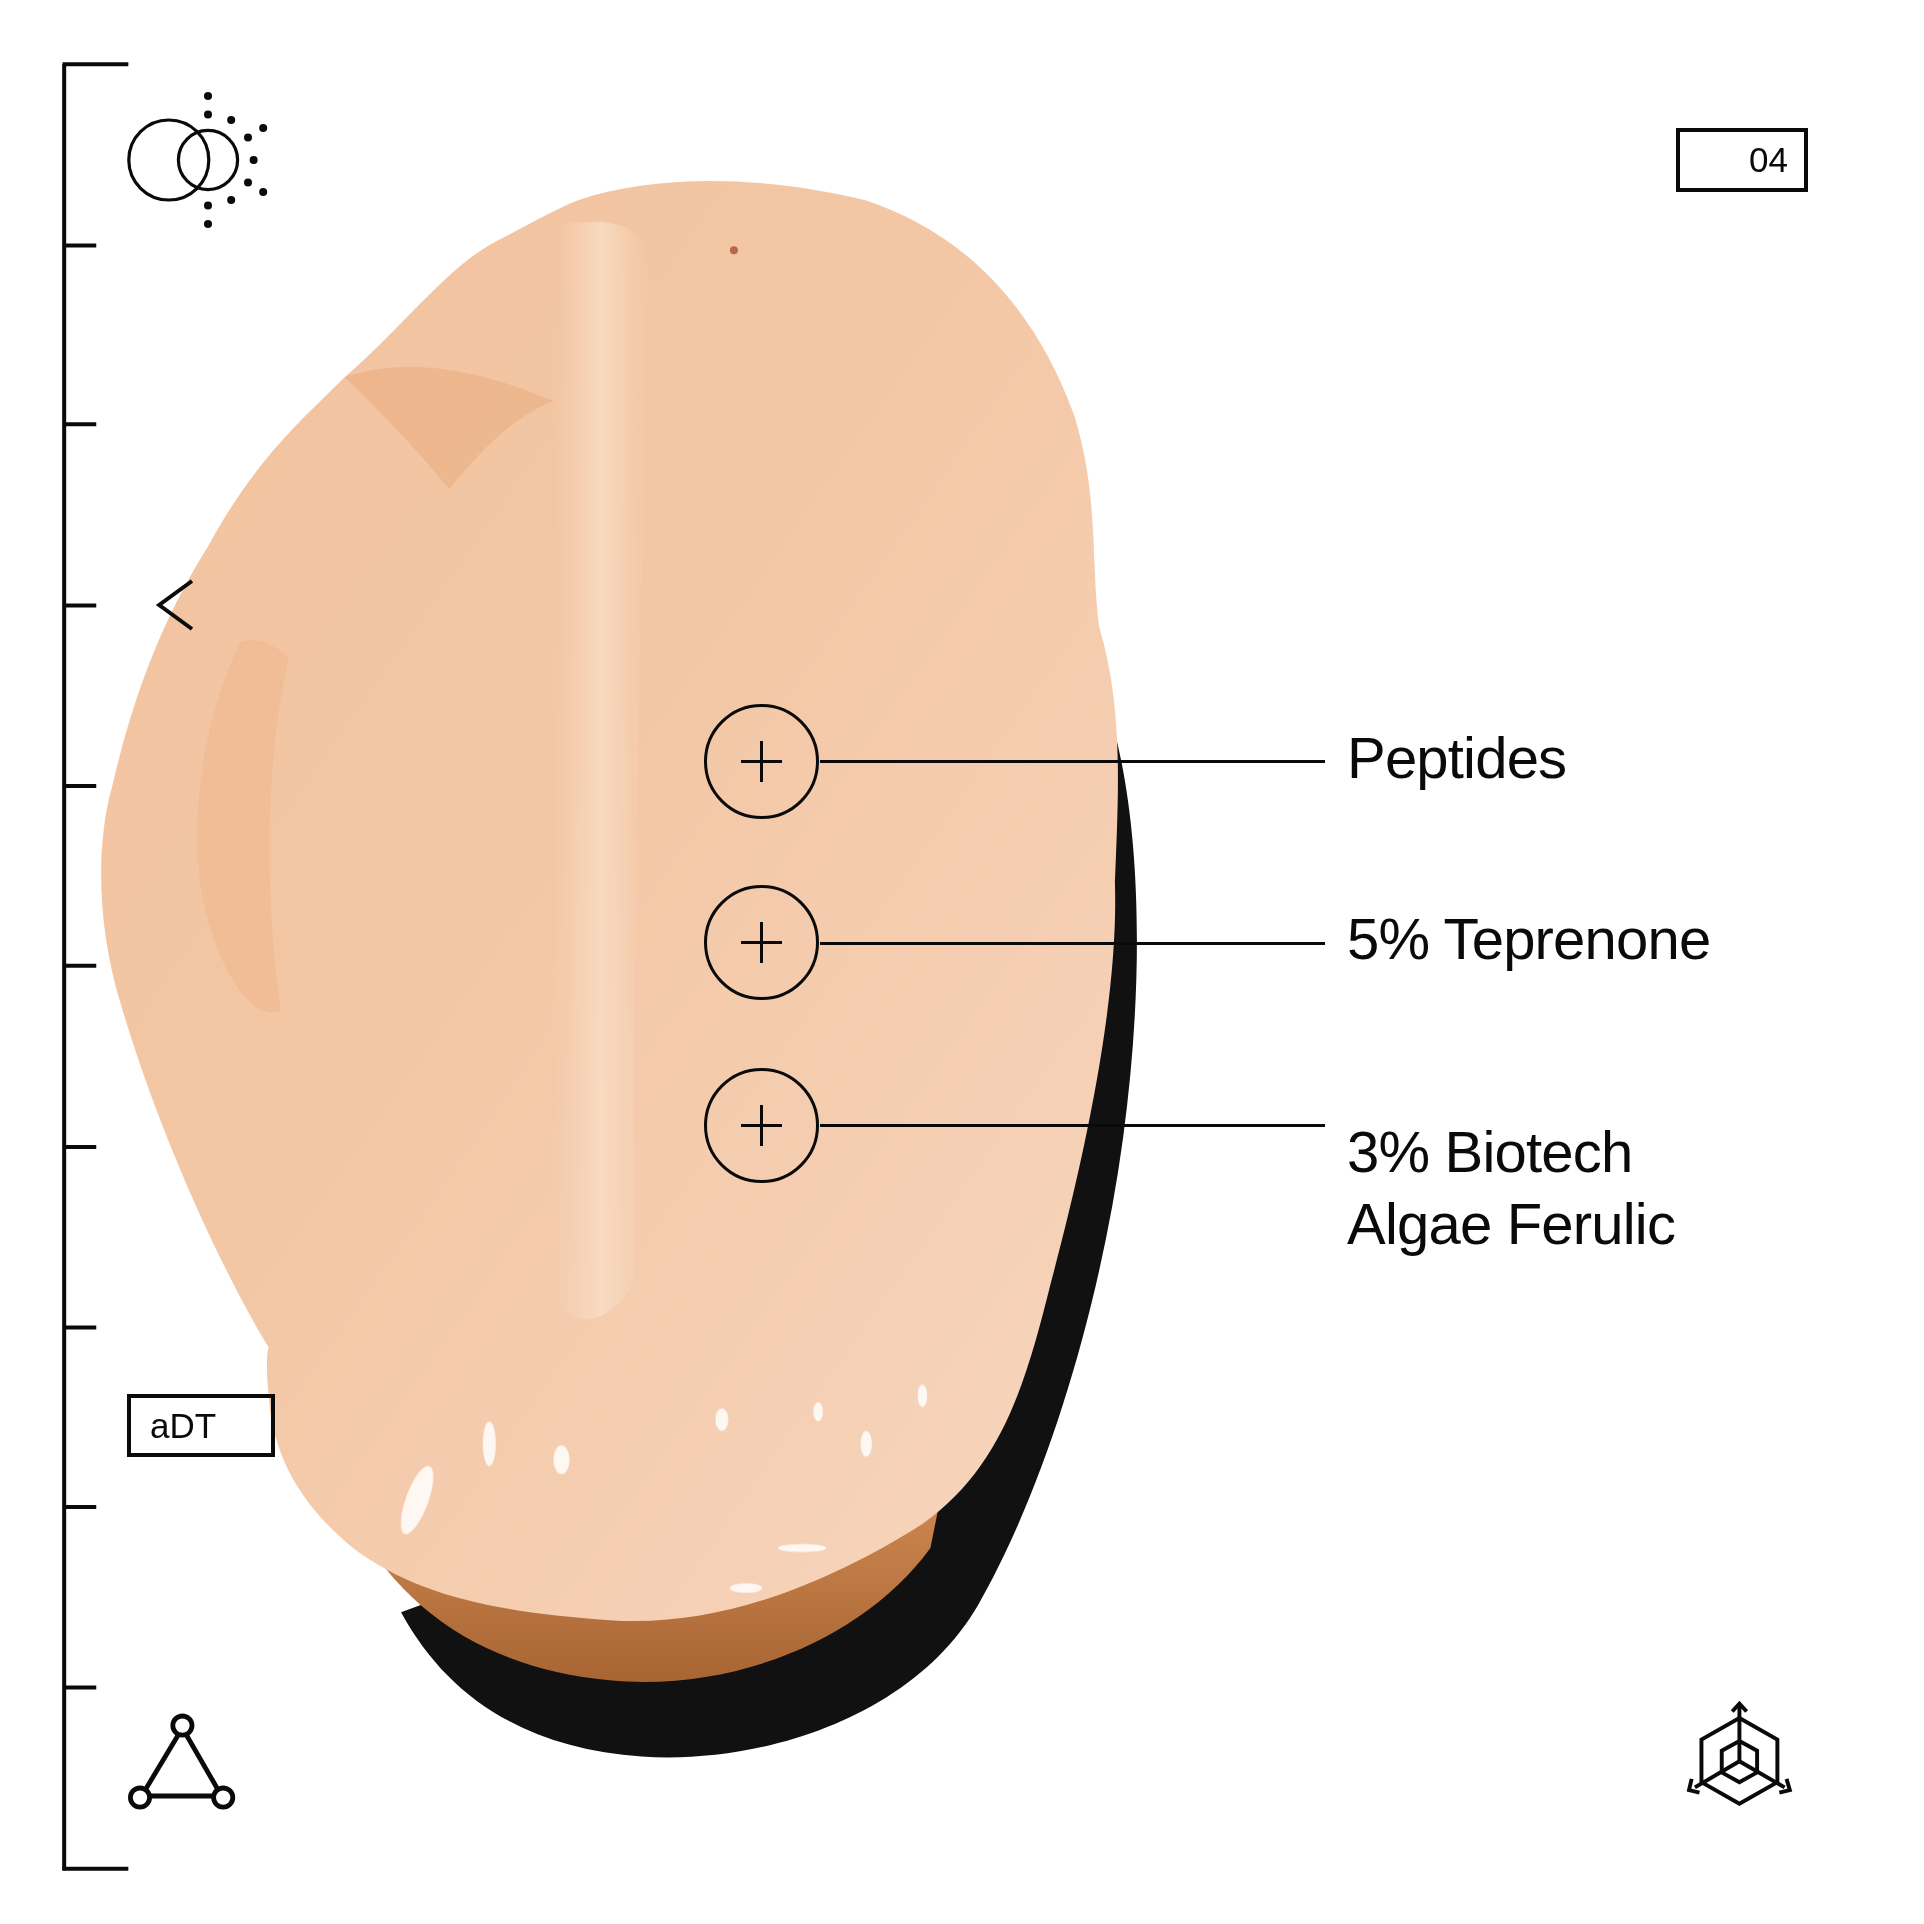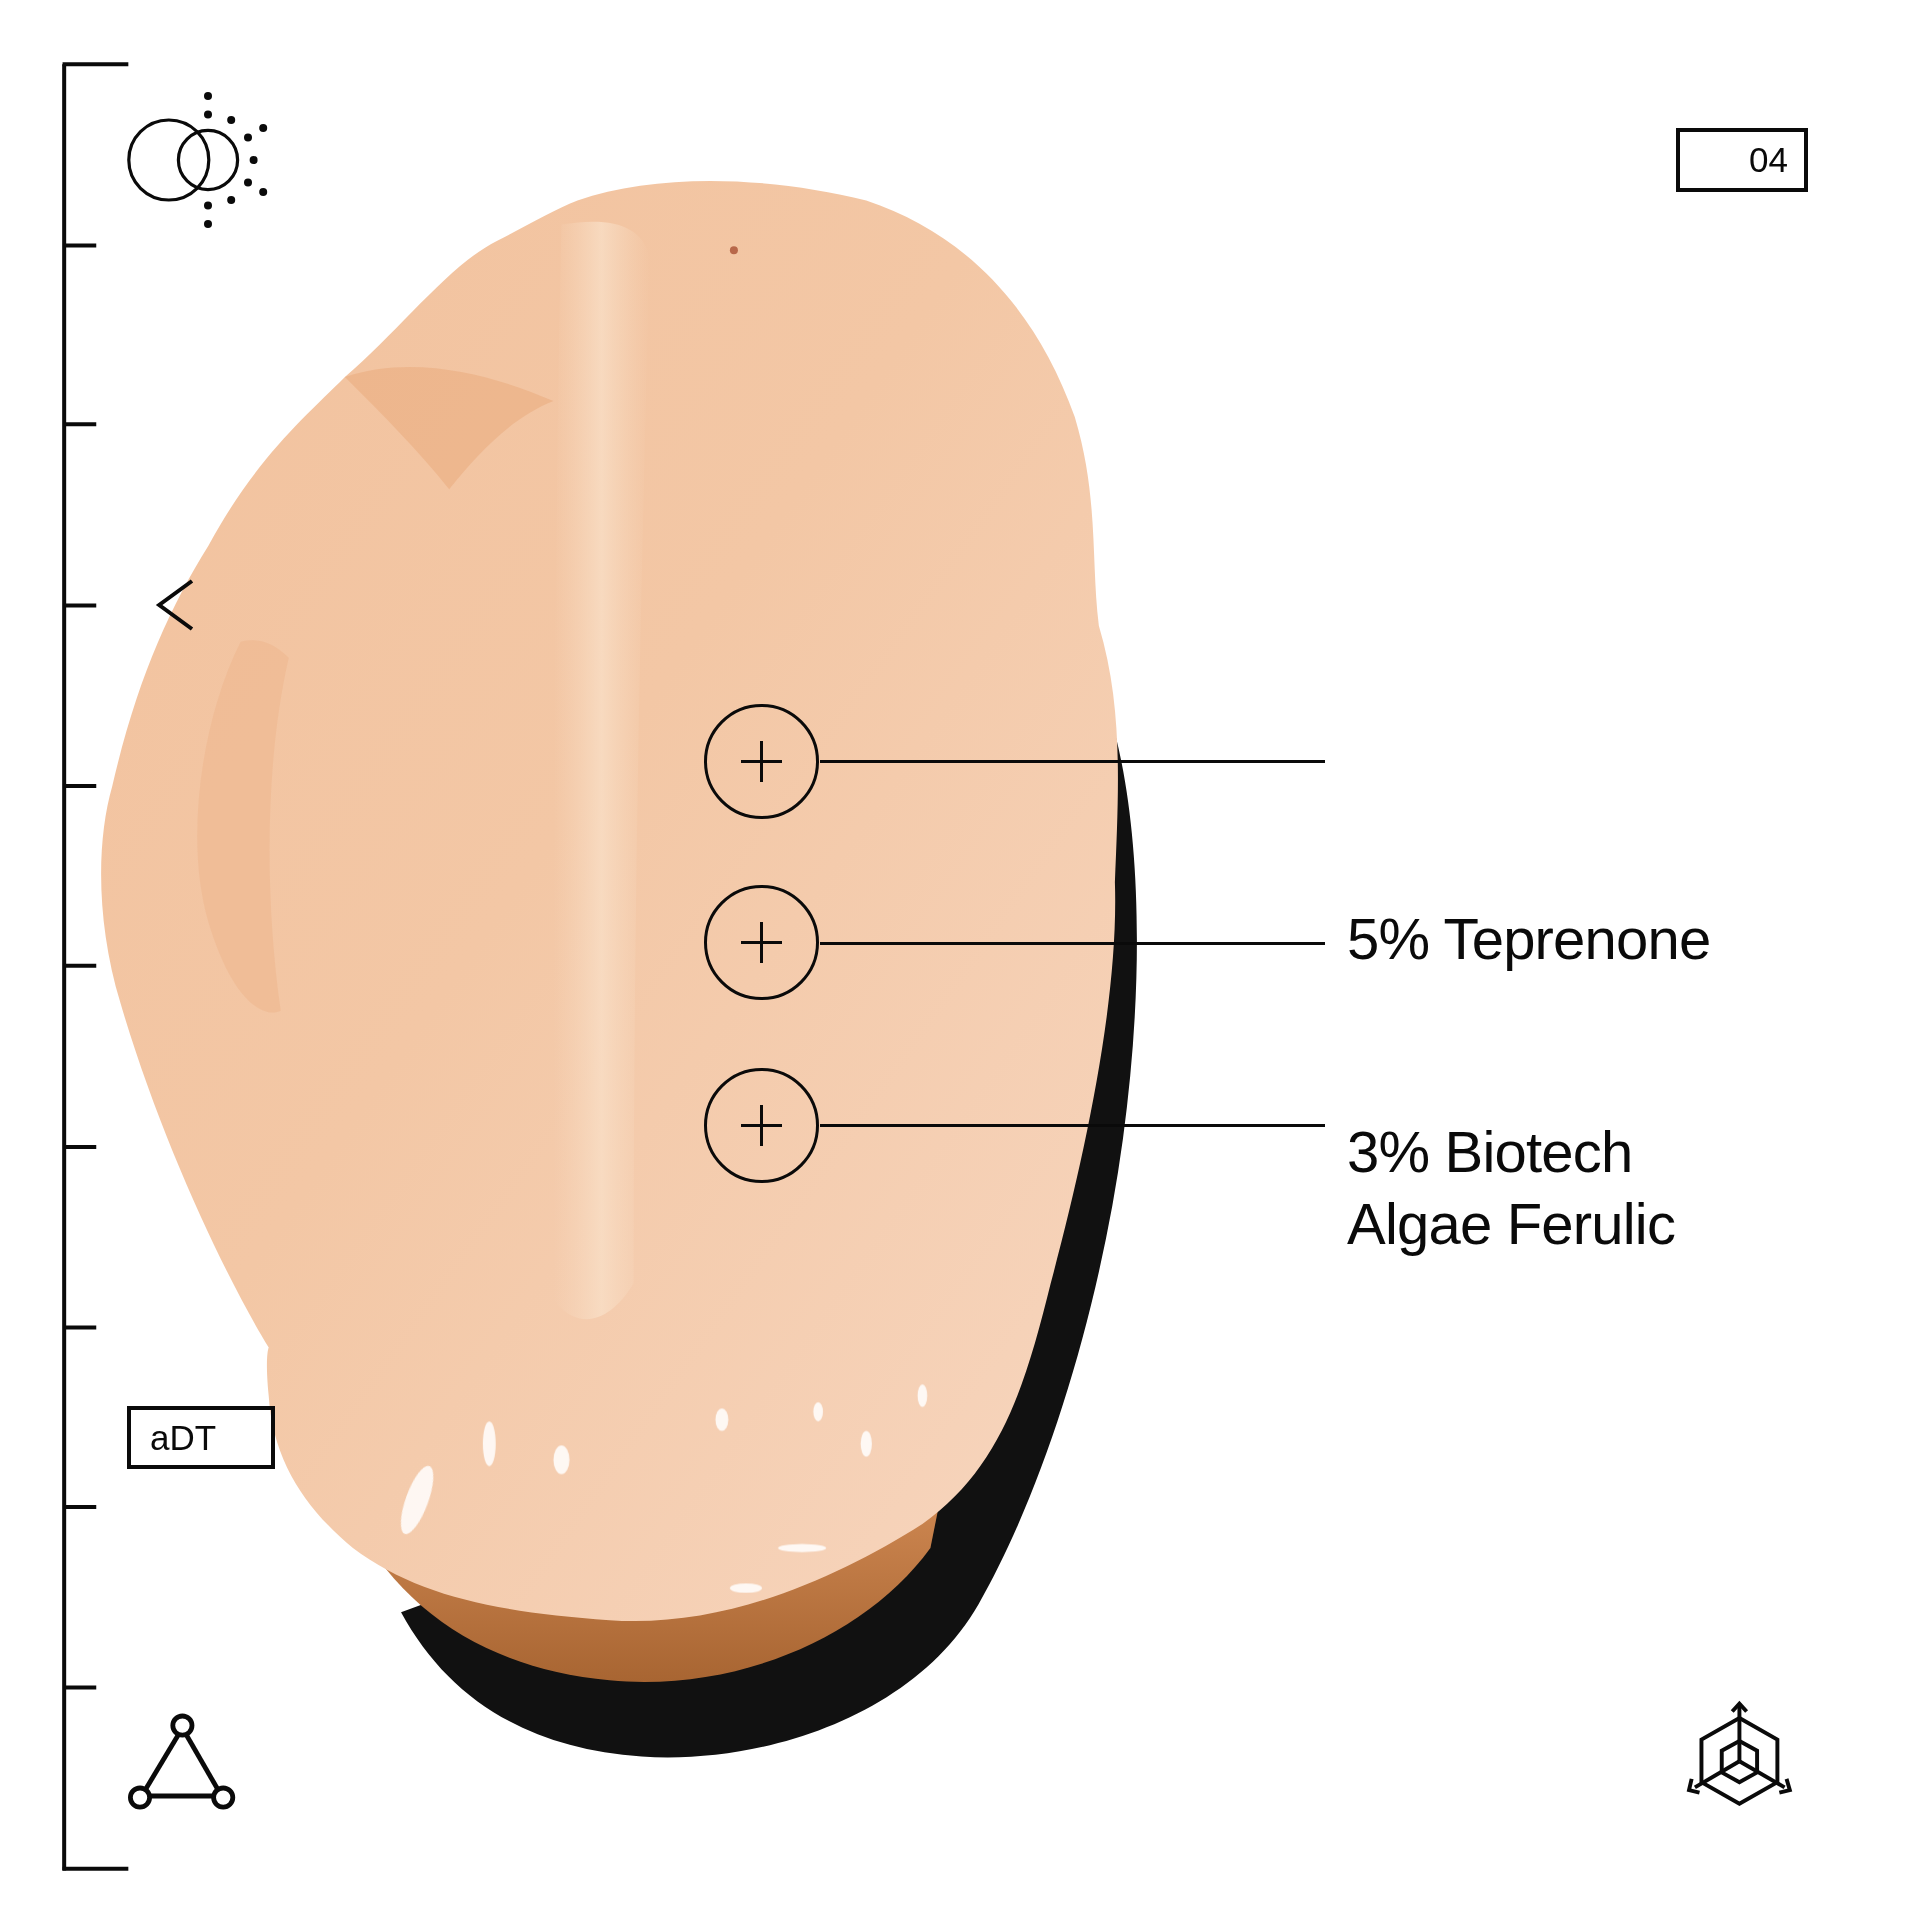--- a/index.html
+++ b/index.html
@@ -5,21 +5,21 @@
   html, body { margin:0; padding:0; background:#ffffff; }
   body { width:1925px; height:1925px; position:relative; overflow:hidden;
          font-family:"Liberation Sans", "DejaVu Sans", sans-serif; color:#0a0a0a; }
   .abs { position:absolute; }
   svg.layer { position:absolute; left:0; top:0; width:1925px; height:1925px; }
   .label { position:absolute; left:1347px; font-size:58px; line-height:72px;
            letter-spacing:-0.8px; color:#0a0a0a; white-space:nowrap; }
   .box { position:absolute; border:4px solid #0a0a0a; box-sizing:border-box;
          display:flex; align-items:center; font-size:35px;text-align:center; }
   .box-04 { left:1676px; top:128px; width:132px; height:64px; justify-content:flex-end; padding-right:16px; }
-  .box-adt { left:127px; top:1394px; width:148px; height:63px; justify-content:flex-start; padding-left:19px;margin-top:12px; }
+  .box-adt { left:127px; top:1394px; width:148px; height:63px; justify-content:flex-start; padding-left:19px; }
   .plus-btn { position:absolute; width:115px; height:115px; border-radius:50%;
               border:3.2px solid #0a0a0a; box-sizing:border-box; cursor:pointer; }
   .plus-btn::before, .plus-btn::after { content:""; position:absolute; background:#0a0a0a; }
   .plus-btn::before { left:34px; right:34px; top:53px; height:3.2px; }
   .plus-btn::after { top:34px; bottom:34px; left:53px; width:3.2px; }
   .leader { position:absolute; height:3.2px; background:#0a0a0a; }
 </style>
 </head>
 <body>
 
@@ -151,20 +151,21 @@
     <polyline points="30,135 26,152 42,156"></polyline>
     <polyline points="175,135 180,152 164,156"></polyline>
   </g>
 </svg>
 
 <div>
 
   <div class="plus-btn" style="left:704px;top:704px"></div>
   <div class="leader" style="left:820px;top:760px;width:505px"></div>
   <div class="label" style="top:722px">
+    <div>Peptides</div>
   </div>
 
   <div class="plus-btn" style="left:704px;top:885px"></div>
   <div class="leader" style="left:820px;top:942px;width:505px"></div>
   <div class="label" style="top:903px">
     <div>5% Teprenone</div>
   </div>
 
   <div class="plus-btn" style="left:704px;top:1068px"></div>
   <div class="leader" style="left:820px;top:1124px;width:505px"></div>

